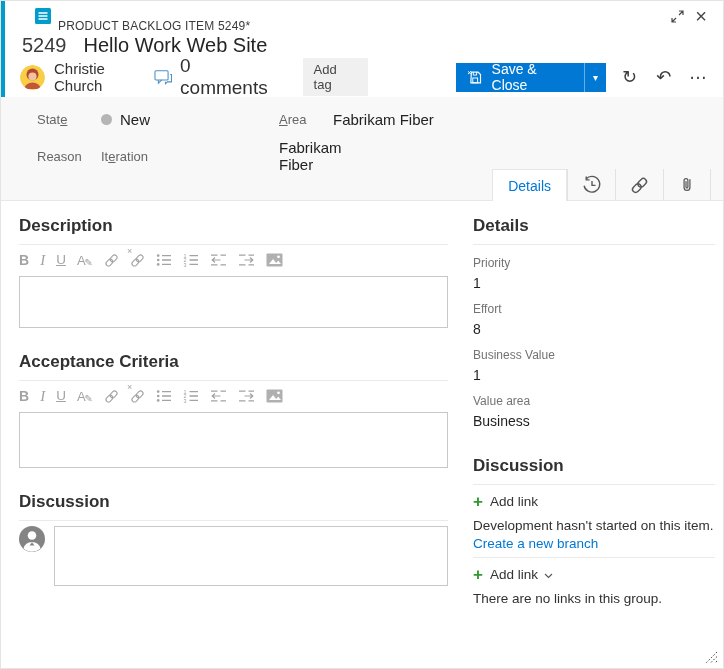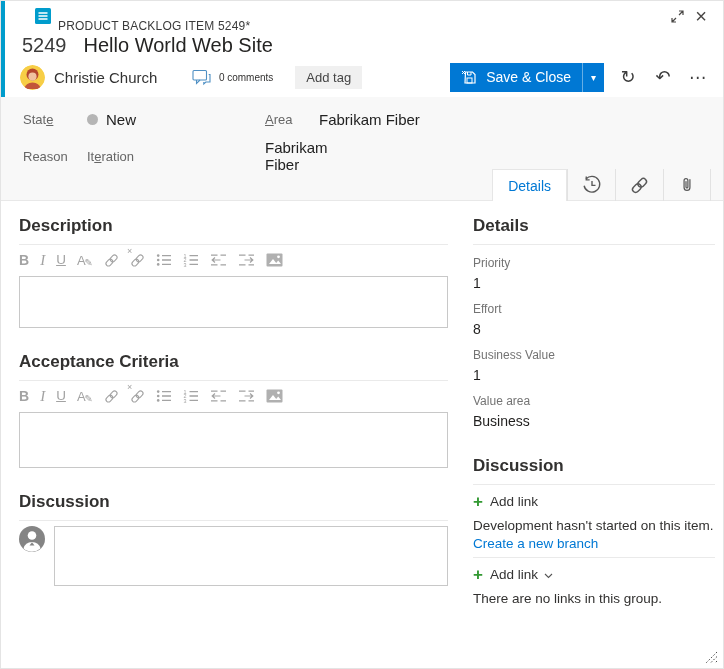--- a/index.html
+++ b/index.html
@@ -18,31 +18,31 @@
   .close-glyph { font-size:20px; color:#484644; line-height:1; }
 
   .title-row { display:flex; align-items:baseline; padding:5px 20px 0 21px; }
   .title-id { font-size:20px; color:#3b3b3b; }
   .title-text { font-size:20px; color:#252423; margin-left:17px; }
 
   .cmd-row { height:40px; display:flex; align-items:center; padding:0 14px 0 19px; }
   .assignee { display:flex; align-items:center; cursor:pointer; }
   .avatar { width:25px; height:25px; border-radius:50%; overflow:hidden; display:flex; flex:none; }
   .assignee-name { margin-left:9px; font-size:15px; color:#333; }
-  .comments-btn { margin-left:auto; display:flex; align-items:center; gap:8px; font-size:10px; color:#323130; cursor:pointer; }
+  .comments-btn { margin-left:auto; display:flex; align-items:center; gap:8px; font-size:19px; color:#323130; cursor:pointer; }
   .add-tag-btn { margin-left:22px; background:#f0f0f0; padding:4px 11px; font-size:13px; color:#454545; cursor:pointer; }
   .save-split { margin-left:88px; display:flex; height:29px; }
   .save-main { background:#0078d4; color:#fff; display:flex; align-items:center; gap:8px; padding:0 11px; font-size:14px; cursor:pointer; }
   .save-caret { background:#0078d4; width:22px; display:flex; align-items:center; justify-content:center;
                 border-left:1px solid rgba(255,255,255,.4); cursor:pointer; color:#fff; font-size:10px; }
   .icon-btn { margin-left:13px; width:22px; text-align:center; font-size:18px; color:#3d3d3d; cursor:pointer; line-height:1; }
   .more-btn { font-size:17px; letter-spacing:1px; }
 
   
-  .band { height:104px; background:#f8f8f8; border-bottom:1px solid #e8e8e8; position:relative; }
+  .band { height:104px; background:#f8f8f8; border-bottom:1px solid #e8e8e8; position:relative;padding-left:14px; }
   .fields-grid { display:grid; grid-template-columns:64px 178px 54px auto; padding:14px 0 0 22px; row-gap:11px; align-items:center; }
   .f-label { font-size:13px; color:#666; }
   .f-label .u { text-decoration:underline; }
   .f-value { font-size:15px; color:#222; display:flex; align-items:center; cursor:pointer; }
   .f-value.readonly { color:#8c8c8c; cursor:default; }
   .state-dot { width:11px; height:11px; border-radius:50%; background:#b5b5b5; margin-right:8px; flex:none; }
   .lock-wrap { margin-right:7px; display:flex; }
 
   .tabs { position:absolute; right:12px; bottom:-1px; display:flex; height:32px; }
   .tab { display:flex; align-items:center; justify-content:center; cursor:pointer; }
@@ -108,21 +108,21 @@
           <path d="M9 6 L13 2 M13 6 V2 H9 M6 9 L2 13 M2 9 v4 h4"></path>
         </svg>
     </span>
     <span class="win-btn">
       <span class="close-glyph">×</span>
     </span>
   </div>
 
   <div class="title-row">
     <span class="title-id">5249</span>
-    <span class="title-text">Hello World Web Site</span>
+    <span class="title-text">Hello Work Web Site</span>
   </div>
 
   <div class="cmd-row">
     <span class="assignee">
       <span class="avatar">
         <svg width="25" height="25" viewBox="0 0 25 25">
             <circle cx="12.5" cy="12.5" r="12.5" fill="#f7ce46"></circle>
             <circle cx="12.5" cy="9.4" r="6" fill="#b5472e"></circle>
             <circle cx="12.5" cy="11.6" r="4.1" fill="#f0c2a0"></circle>
             <path d="M4 24a8.8 8.8 0 0 1 17 0z" fill="#c2563a"></path>

